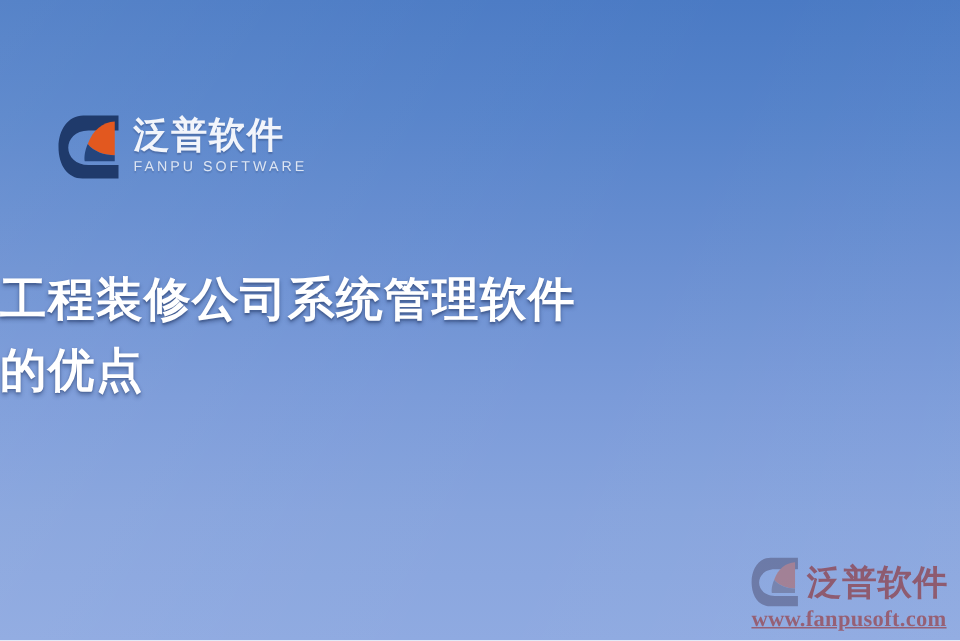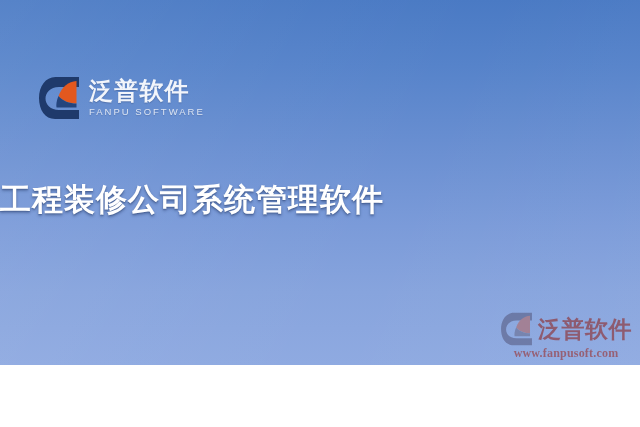--- a/index.html
+++ b/index.html
@@ -6,21 +6,21 @@
   * { margin:0; padding:0; box-sizing:border-box; }
 
   html, body {
     width:640px; height:427px;
     overflow:hidden;
     font-family:"Liberation Sans", "DejaVu Sans", sans-serif;
   }
 
   #banner {
     position:relative;
-    width:640px; height:365px;
+    width:640px; height:427px;
     background:linear-gradient(to bottom,
       #4a7ac4 0%,
       #5683ca 18%,
       #6b90d2 42%,
       #7b9bd9 62%,
       #87a4dd 80%,
       #8faae1 100%);
     overflow:hidden;
   }
 
@@ -93,26 +93,27 @@
   #wm-name {
     font-size:23px; font-weight:700;
     color:#8e2c2c;
     letter-spacing:0.5px;
     white-space:nowrap;
     line-height:1;
   }
   #wm-url {
     margin-top:1px;
     font-family:"Liberation Serif","DejaVu Serif",serif;
-    font-size:12px;
+    font-size:15px;
     font-weight:700;
     color:#9a3333;
     letter-spacing:0.2px;
     white-space:nowrap;
     line-height:1;
+    text-decoration:underline;
   }
 </style>
 </head>
 <body>
 
 <div id="banner">
 
   <div id="sheen"></div>
 
   <div id="brand-logo">
@@ -124,20 +125,21 @@
     </svg>
 
     <div id="brand-text">
       <div id="brand-name">泛普软件</div>
       <div id="brand-sub">FANPU SOFTWARE</div>
     </div>
   </div>
 
   <div id="headline">
     <span class="hl-line">工程装修公司系统管理软件</span>
+    <span class="hl-line">的优点</span>
   </div>
 
   <div id="watermark">
     <div id="wm-row">
 
       <svg id="wm-mark" viewBox="0 0 42 44">
         <path d="M17.5 1 L41 1 L41 11 L21 11 C12 11 7.5 17 7.5 22.5 C7.5 28.5 12.5 34 21 34 L41 34 L41 43 L17 43 C7 43 1 34 1 22 C1 10.5 7.5 1 17.5 1 Z" fill="#5a5f86"></path>
         <path d="M38.5 5 L38.5 27.5 C31.5 27.5 24.5 25 20.5 20 C24 10.5 30.5 5.5 38.5 5 Z" fill="#b06a6a"></path>
         <path d="M38.5 27.5 C31.5 27.5 24.5 25 20.5 20 C18.5 24.5 18 29 18.5 31.5 L38.5 31.5 Z" fill="#6a6f92"></path>
       </svg>

